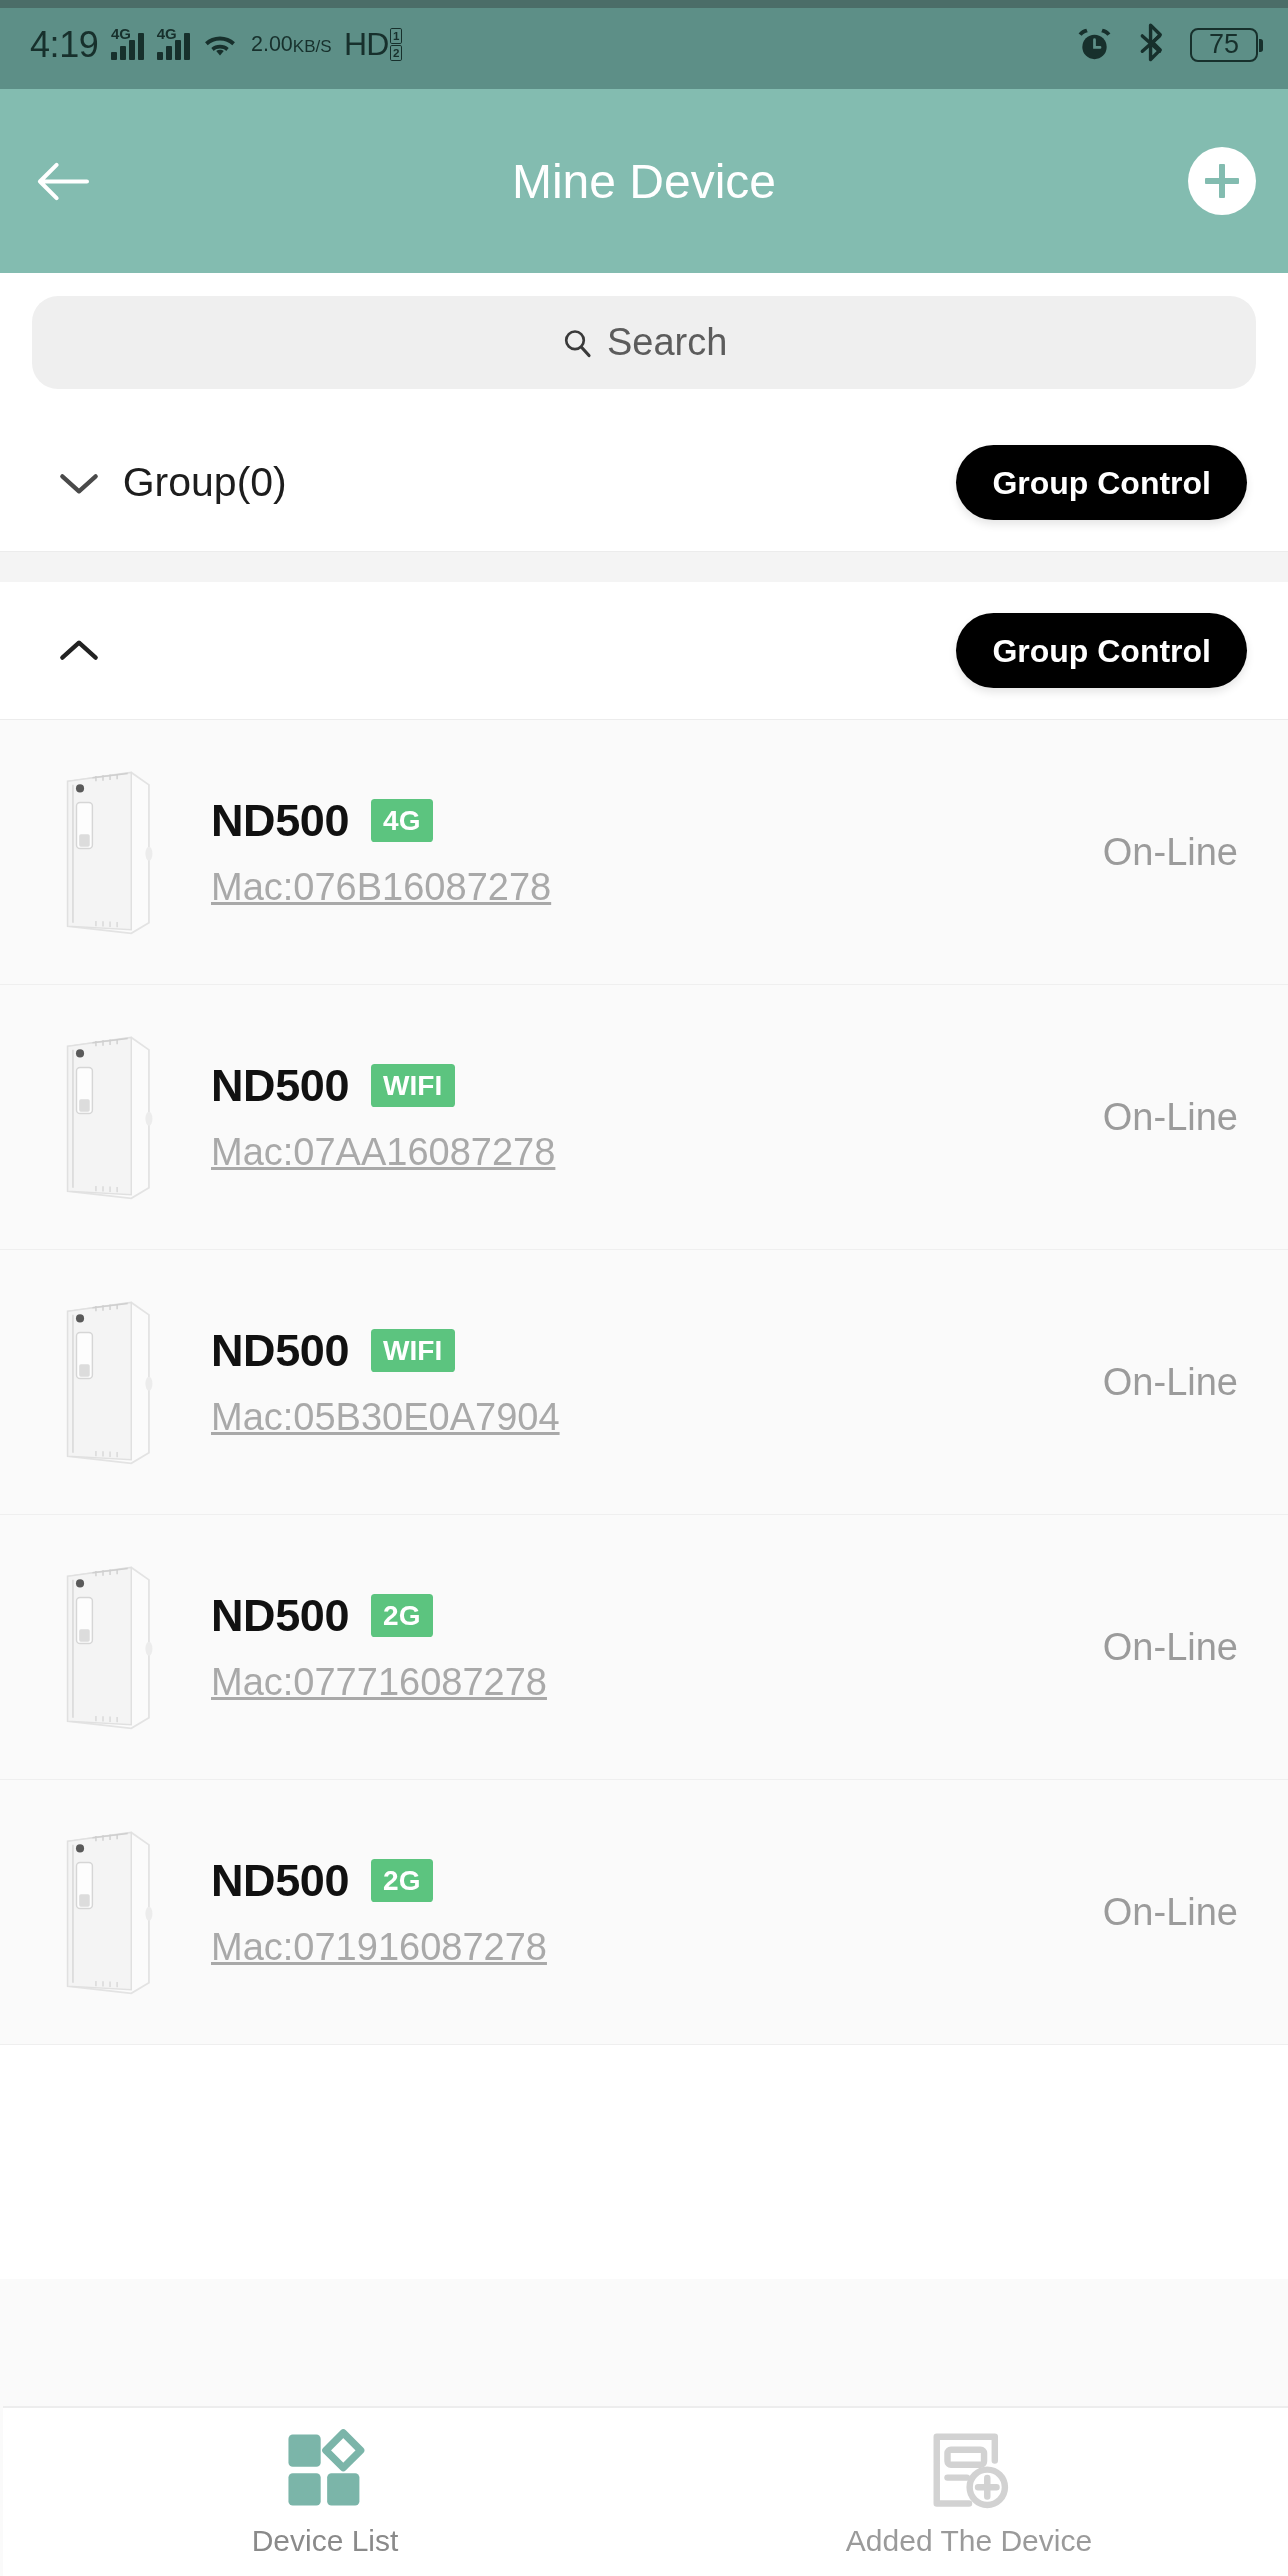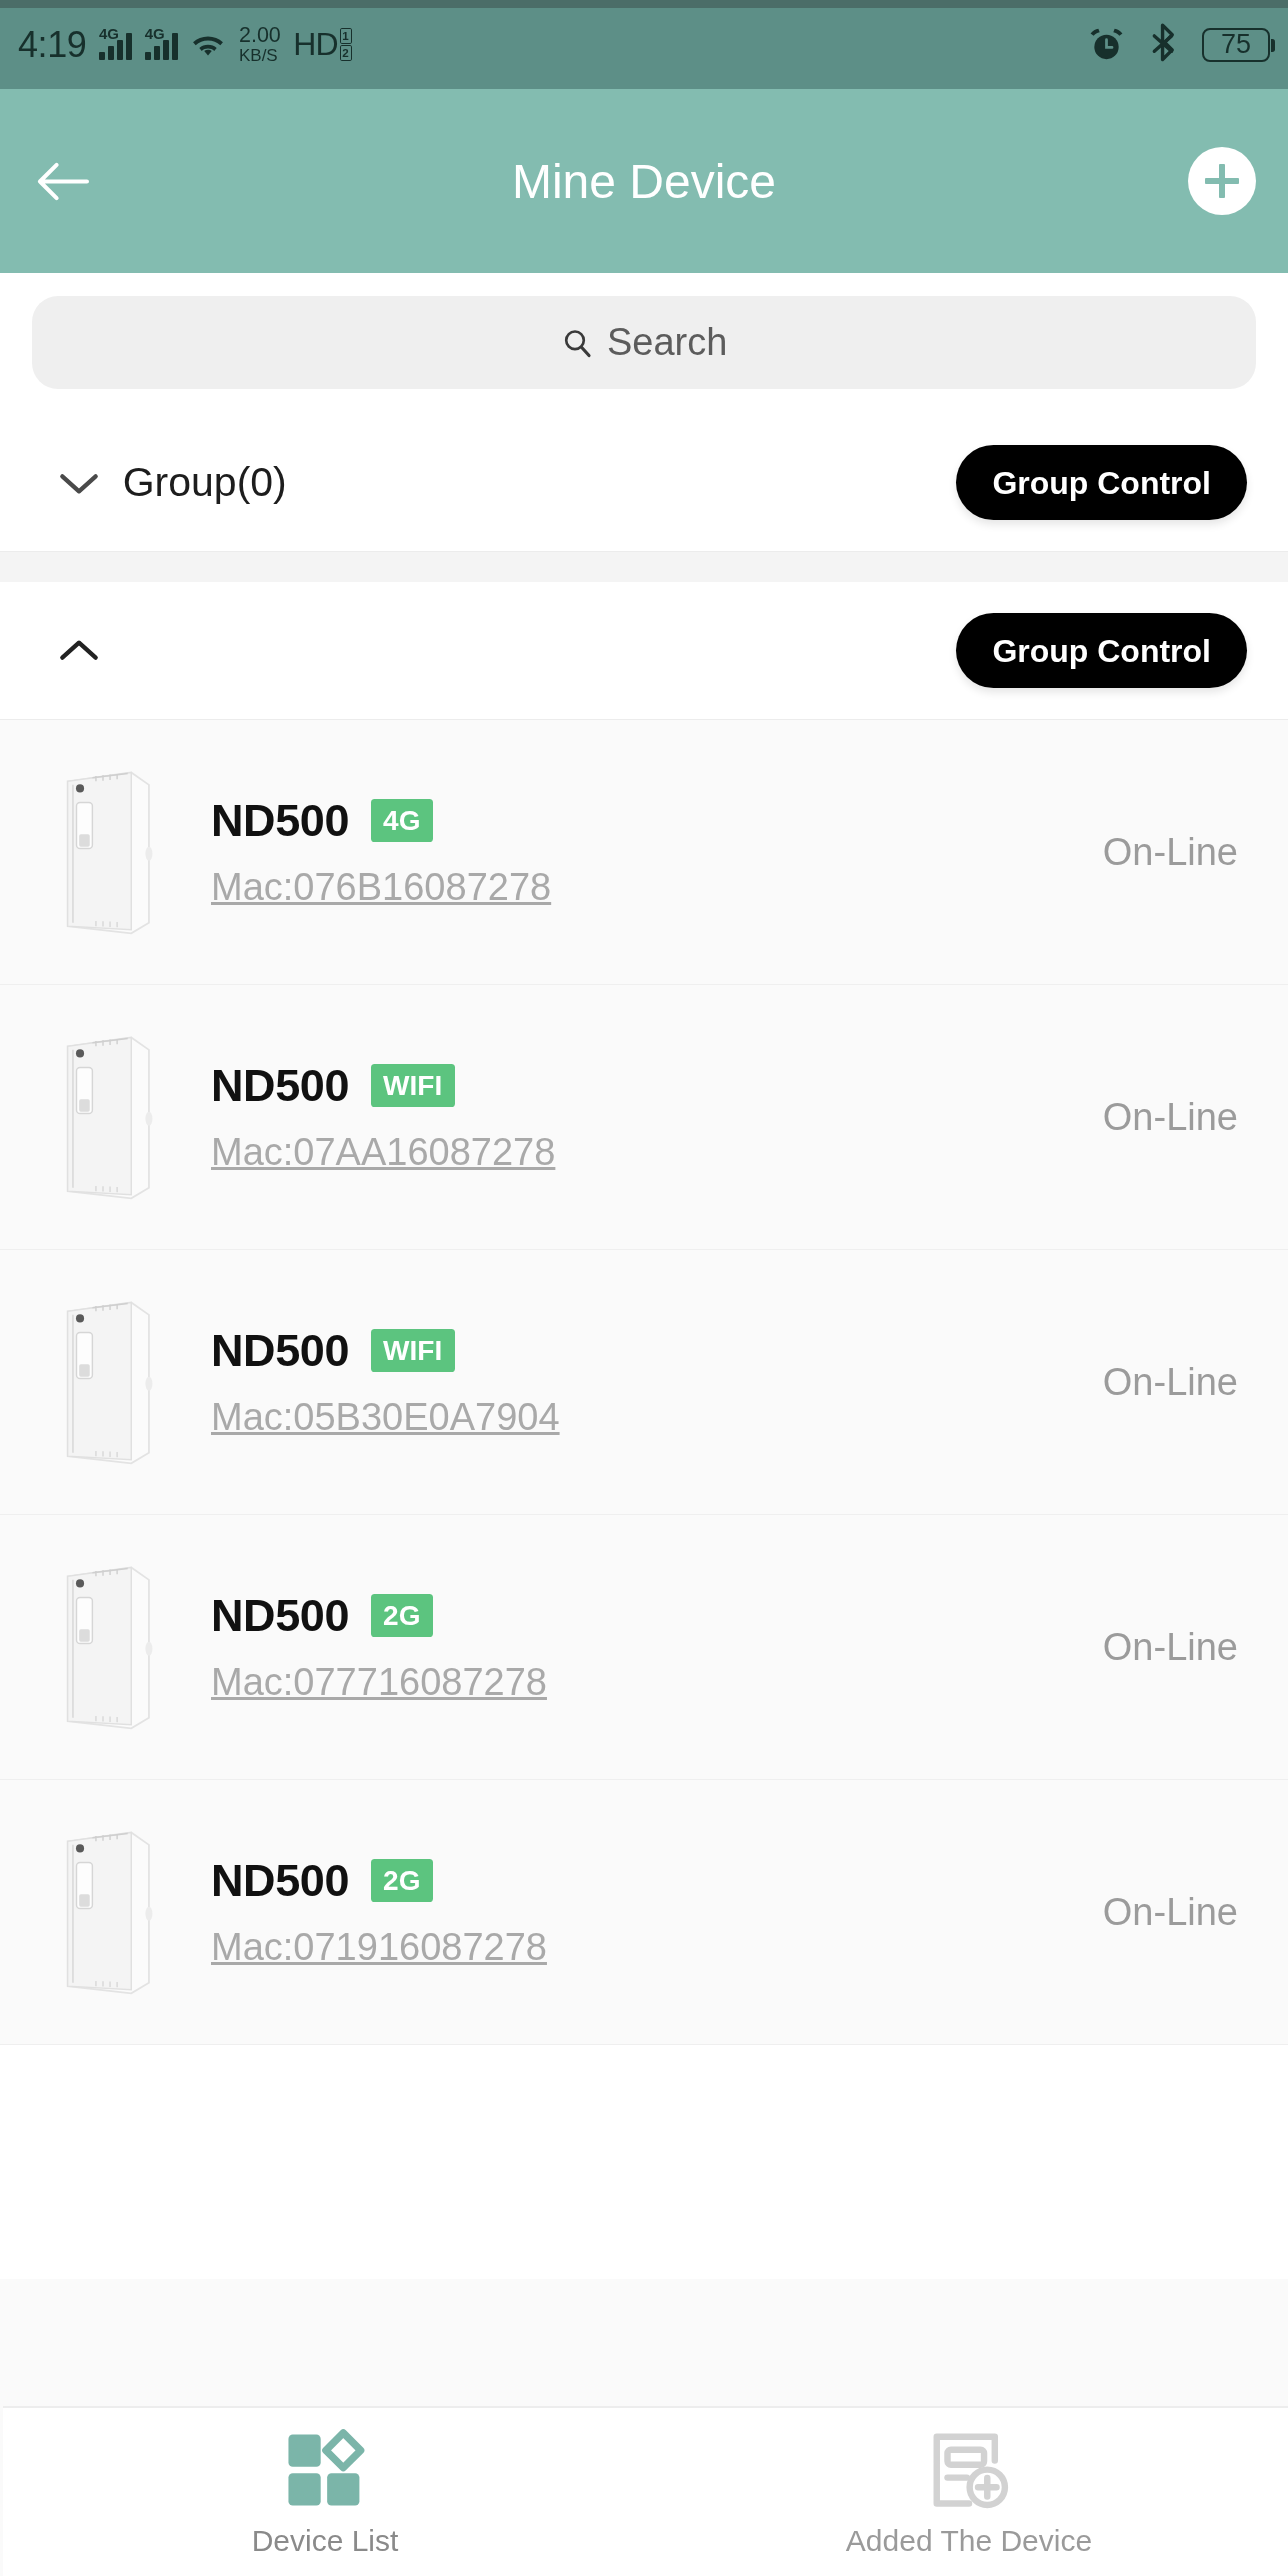--- a/index.html
+++ b/index.html
@@ -9,40 +9,40 @@
     font-family:"Liberation Sans", sans-serif;
     overflow:hidden;
   }
   .phone { position:relative; width:1288px; height:2576px; background:#fafafa; }
 
   
   .statusbar{
     position:relative; height:89px; width:100%;
     background:#5d8f87;
     display:flex; align-items:center;
-    padding:0 18px;
+    padding:0 30px;
     color:#1f3330;
     gap:8px;
   }
   .statusbar::before{
     content:""; position:absolute; top:0; left:0; right:0; height:8px;
     background:#4b6d68;
   }
   .sb-left{ display:flex; align-items:center; gap:12.5px; }
   .sb-right{ margin-left:auto; display:flex; align-items:center; gap:23px; }
   .sb-time{ font-size:36px; font-weight:400; letter-spacing:-0.4px; color:#17302c; }
   .sig{ display:flex; align-items:flex-end; gap:2.7px; height:30px; position:relative; padding-top:10.7px;}
   .sig .g{ position:absolute; top:-3.6px; left:0; font-size:15px; font-weight:700; line-height:1; color:#17302c;}
   .sig i{ display:block; width:6.3px; background:#17302c; border-radius:0.9px; }
   .sig i:nth-child(2){ height:8px; }
   .sig i:nth-child(3){ height:13.4px; }
   .sig i:nth-child(4){ height:19.7px; }
   .sig i:nth-child(5){ height:27px; }
   .wifi-ic{ width:36px; height:29px; display:block; }
-  .spd{ display:flex; flex-direction:column; align-items:flex-start; line-height:1.0; color:#17302c;}
+  .spd{ display:flex; flex-direction:row; align-items:flex-end; line-height:1.0; color:#17302c;}
   .spd b{ font-size:21.5px; font-weight:400;}
   .spd s{ font-size:17px; text-decoration:none; font-weight:400;}
   .hd{ display:flex; align-items:center; gap:1.8px; color:#17302c;}
   .hd .t{ font-size:32px; letter-spacing:-0.9px; }
   .hd .sim{ display:flex; flex-direction:column; gap:1.8px; }
   .hd .sim span{
     font-size:11.6px; line-height:1; border:1.8px solid #17302c;
     padding:0.9px 1.8px; border-radius:1.8px; font-weight:700;
   }
   .alarm-ic, .bt-ic{ display:block; }

